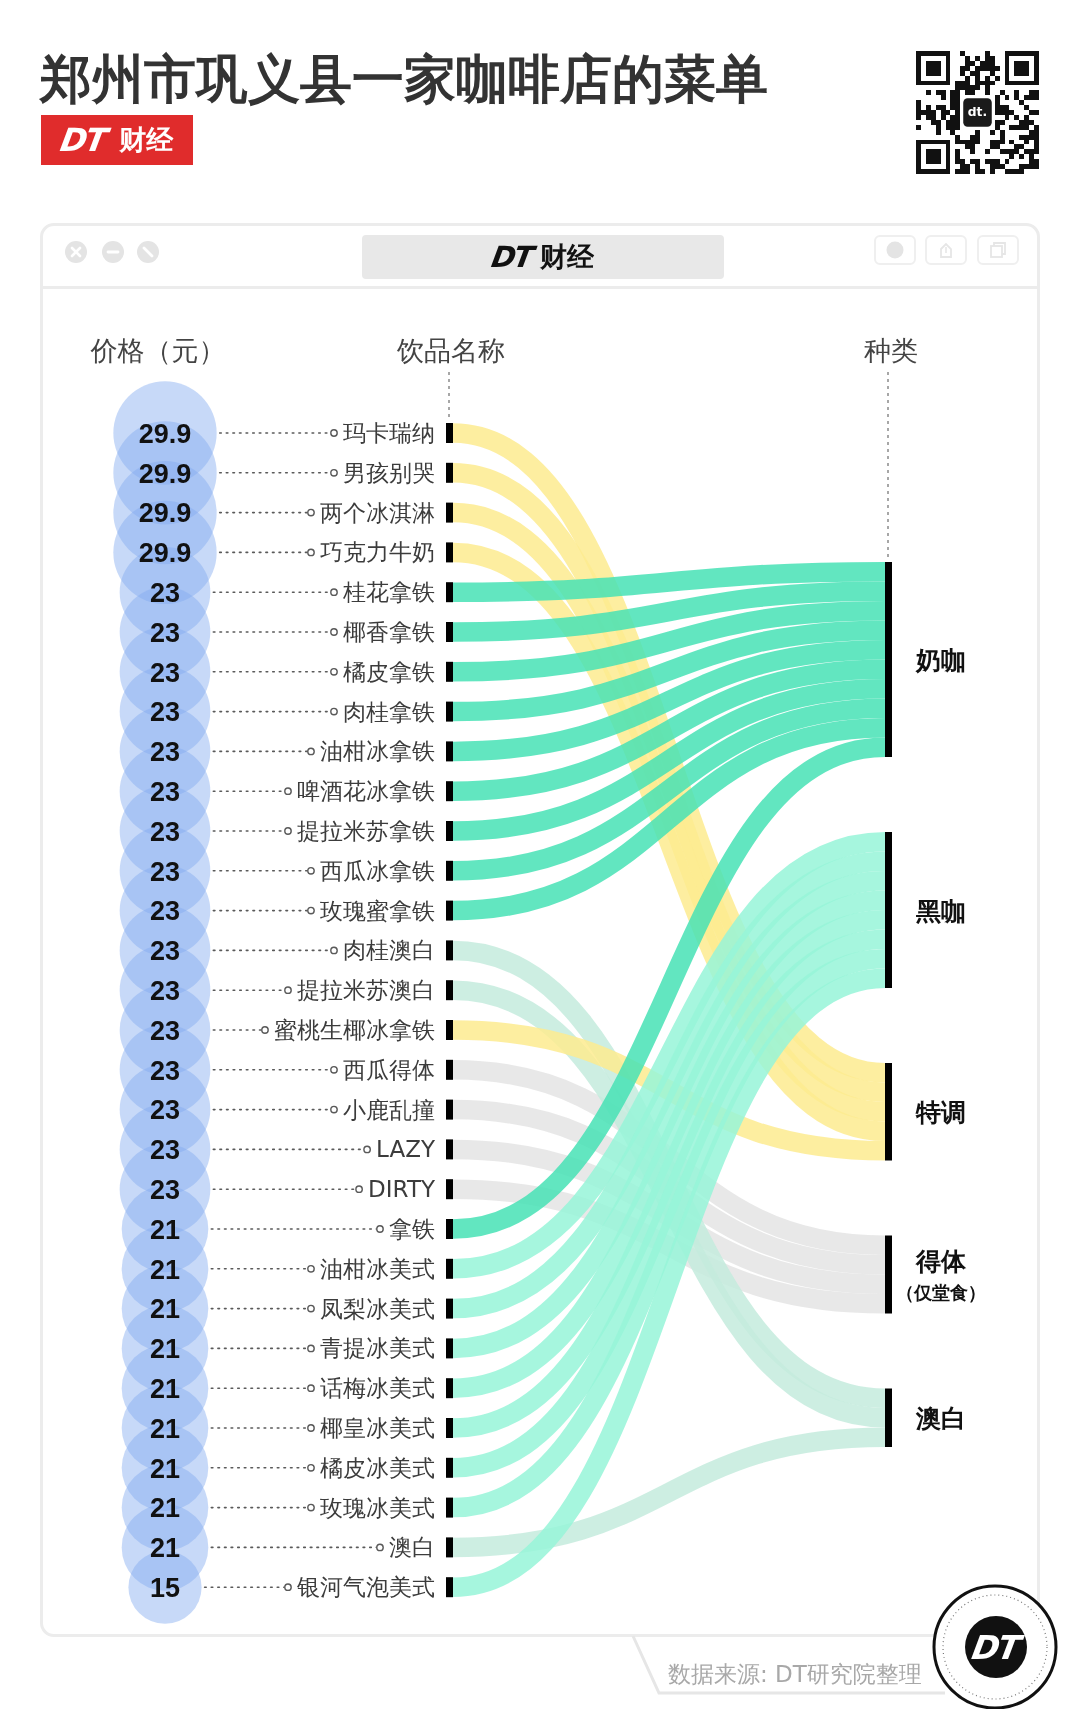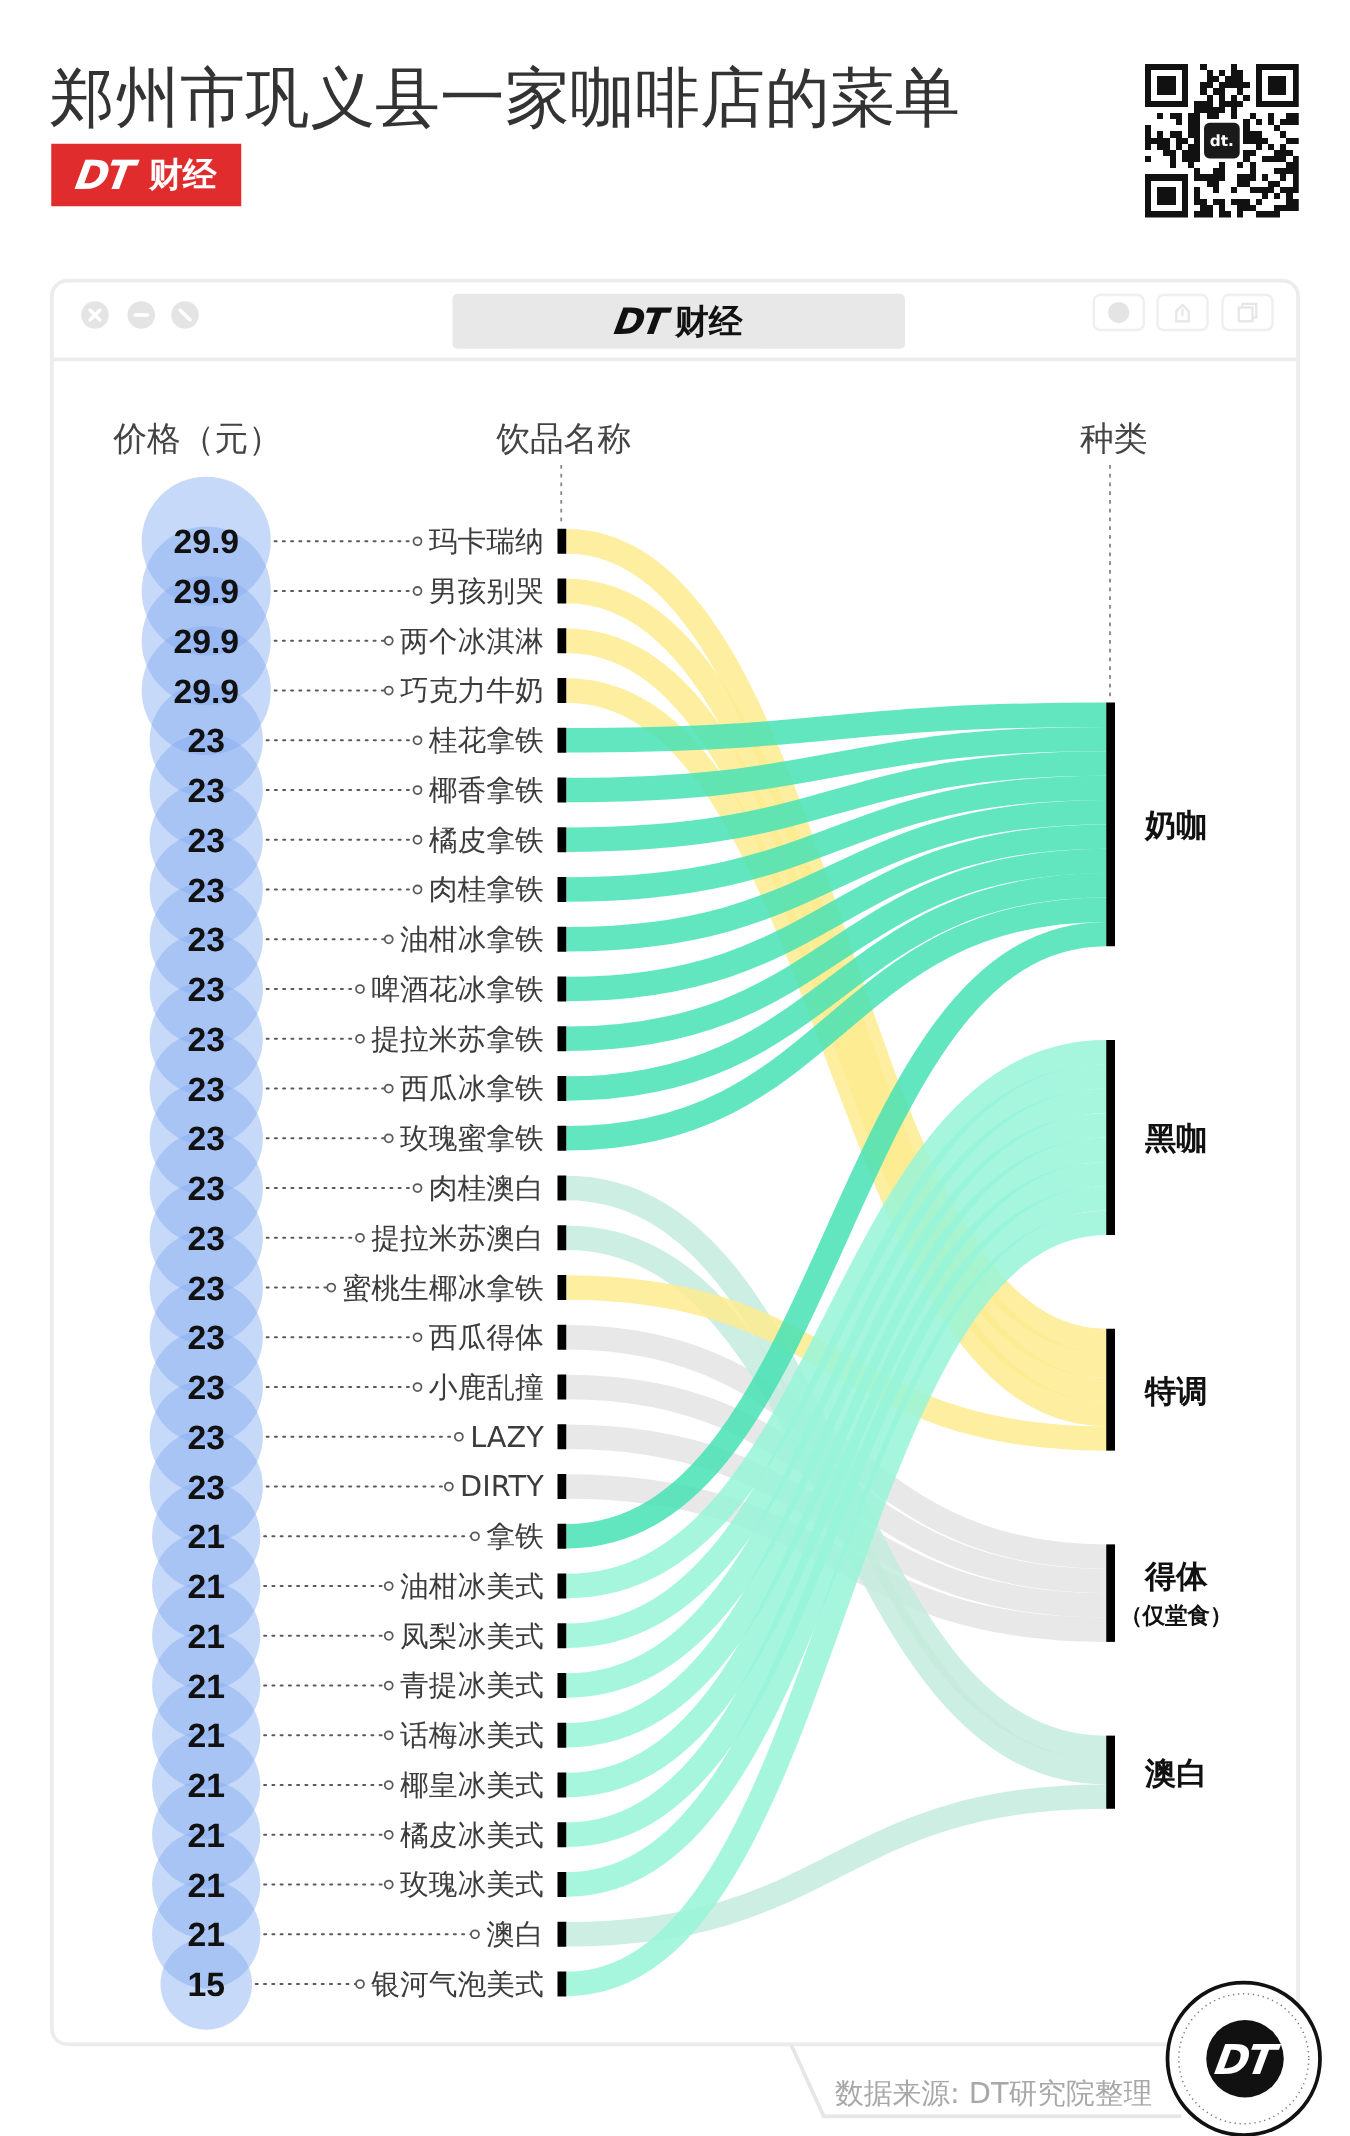--- a/index.html
+++ b/index.html
@@ -1,19 +1,19 @@
 <!DOCTYPE html>
 <html><head>
 <meta charset="utf-8">
 <style>
 *{box-sizing:border-box;}
 html,body{margin:0;padding:0;background:#fff;}
 body{width:1080px;height:1709px;position:relative;overflow:hidden;font-family:"Liberation Sans","DejaVu Sans",sans-serif;color:#333;}
 
-.page-title{position:absolute;left:40px;top:44px;margin:0;font-family:"DejaVu Sans",sans-serif;font-size:52px;font-weight:400;color:#333;line-height:70px;white-space:nowrap;}
+.page-title{position:absolute;left:40px;top:44px;margin:0;font-family:"DejaVu Sans",sans-serif;font-size:52px;font-weight:700;color:#333;line-height:70px;white-space:nowrap;}
 
 .brand-badge{position:absolute;left:41px;top:115px;width:152px;height:50px;background:#e02c2c;display:flex;align-items:center;justify-content:center;color:#fff;}
 .logo-dt{font-family:"DejaVu Sans",sans-serif;font-style:italic;font-weight:700;letter-spacing:-2px;display:inline-block;transform:skewX(-10deg);}
 .brand-badge .logo-dt{font-size:32px;margin-right:14px;}
 .brand-badge .cn{font-family:"DejaVu Sans",sans-serif;font-weight:700;font-size:27px;}
 
 .qr{position:absolute;left:916px;top:51px;width:123px;height:123px;}
 
 .window{position:absolute;left:40px;top:223px;width:1000px;height:1414px;border:3px solid #ececec;border-radius:14px;background:#fff;}
 .titlebar{position:absolute;left:0;top:0;right:0;height:63px;border-bottom:3px solid #ececec;}

